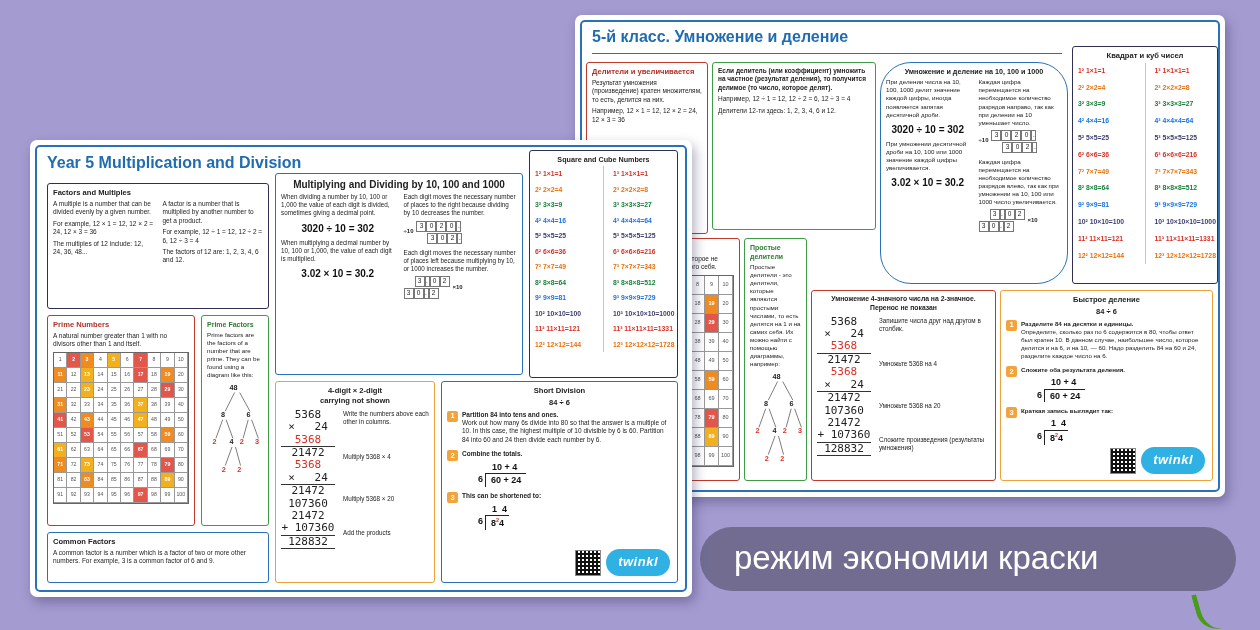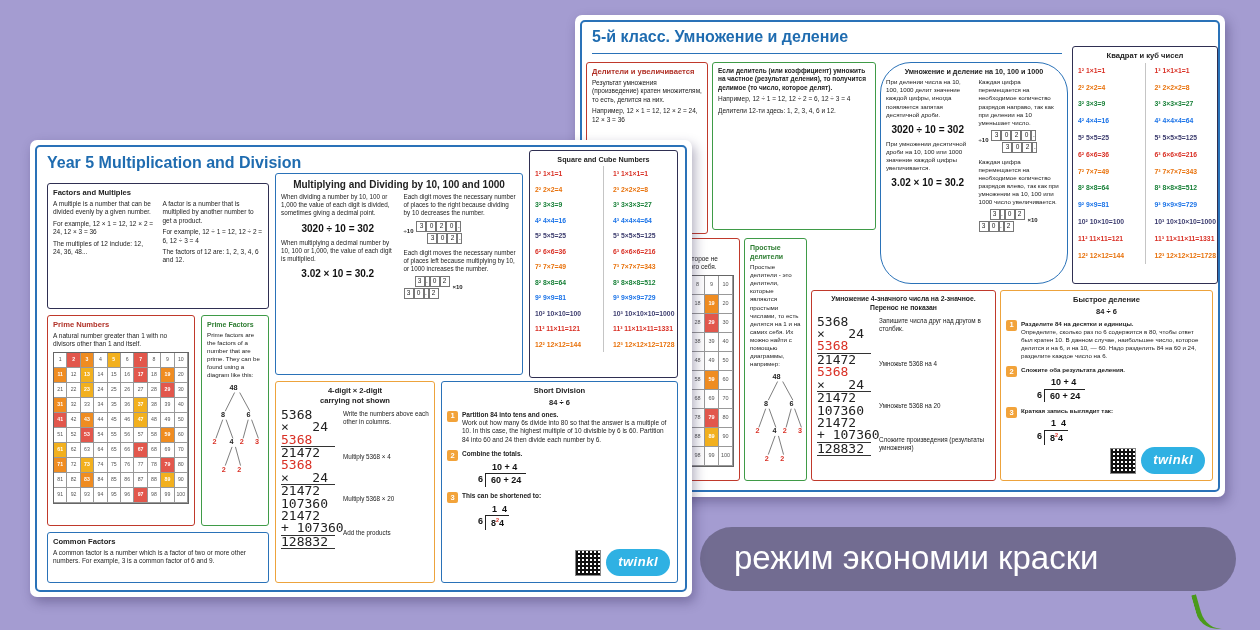--- a/index.html
+++ b/index.html
@@ -63,21 +63,21 @@
   .pv{display:flex;align-items:center;gap:3px;margin:3px 0 5px 0;}
   .pvrows{display:flex;flex-direction:column;gap:1px;}
   .pvrow{display:flex;}
   .pvcell{width:10px;height:11px;border:.5px solid #777;box-sizing:border-box;display:flex;align-items:center;
           justify-content:center;font-size:6.5px;background:#fff;}
   .pvcell.dot{width:5px;}
   .pvlabel{font-size:6px;font-weight:bold;white-space:nowrap;}
 
   
   .mwrap{display:flex;gap:8px;margin-top:3px;}
-  .mwork{font-family:"DejaVu Sans Mono",monospace;font-size:13px;width:54px;text-align:left;flex:none;}
+  .mwork{font-family:"DejaVu Sans Mono",monospace;font-size:11px;width:54px;text-align:center;flex:none;}
   .mrow{line-height:12.4px;white-space:pre;}
   .mrow.red{color:#d93025;}
   .mrow.line{border-top:1px solid #333;}
   .mrow.lineb{border-bottom:1px solid #333;}
   .mnotes{position:relative;flex:1;font-size:6.3px;}
   .mnotes .note{position:absolute;left:0;right:0;}
   .mnotes .note:nth-of-type(1){top:1px;}
   .mnotes .note:nth-of-type(2){top:44px;}
   .mnotes .note:nth-of-type(3){top:86px;}
   .mnotes .note:nth-of-type(4){top:120px;}

